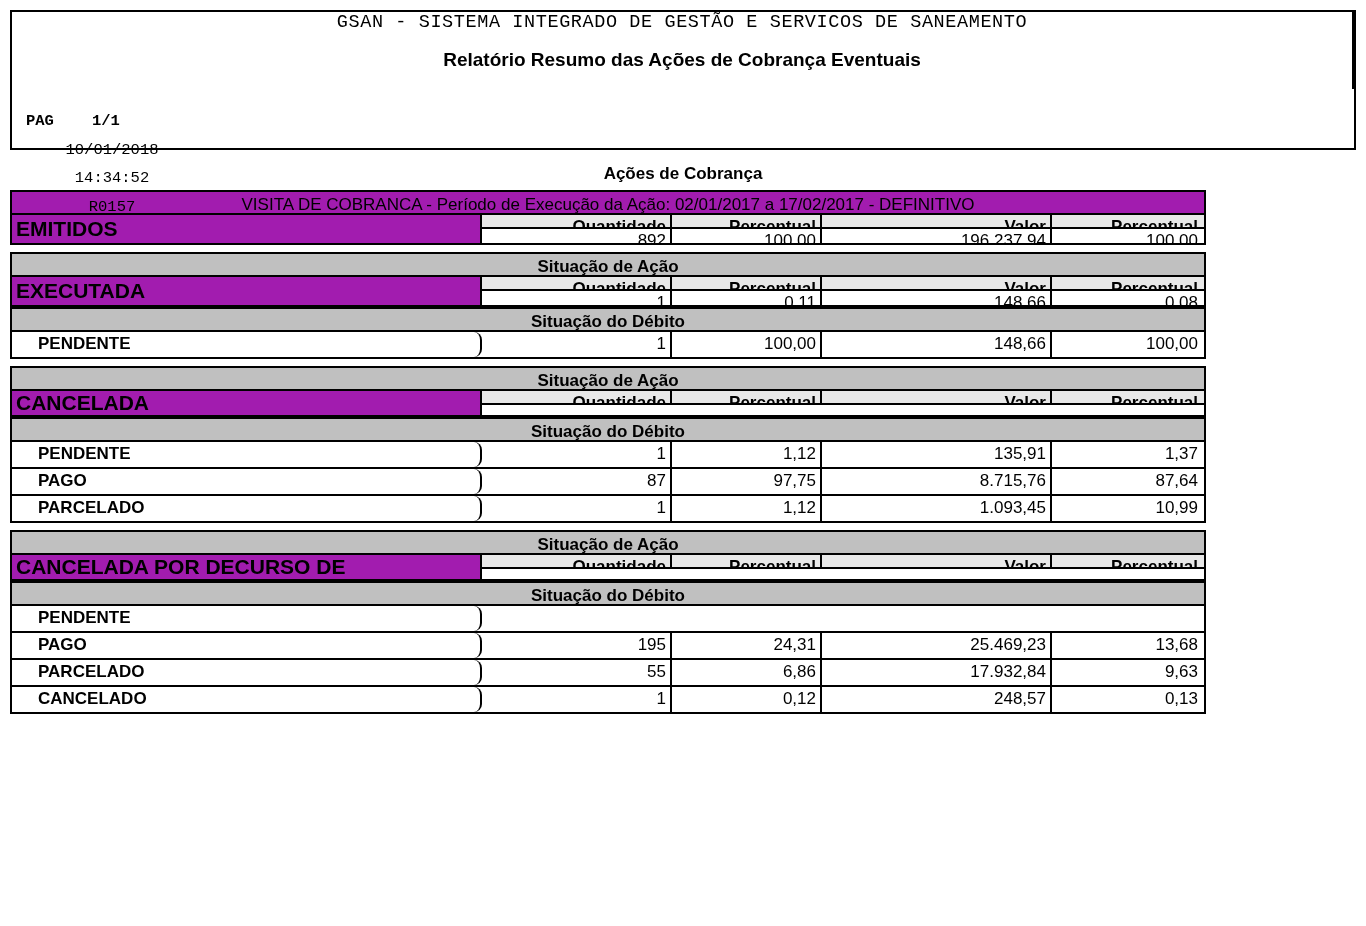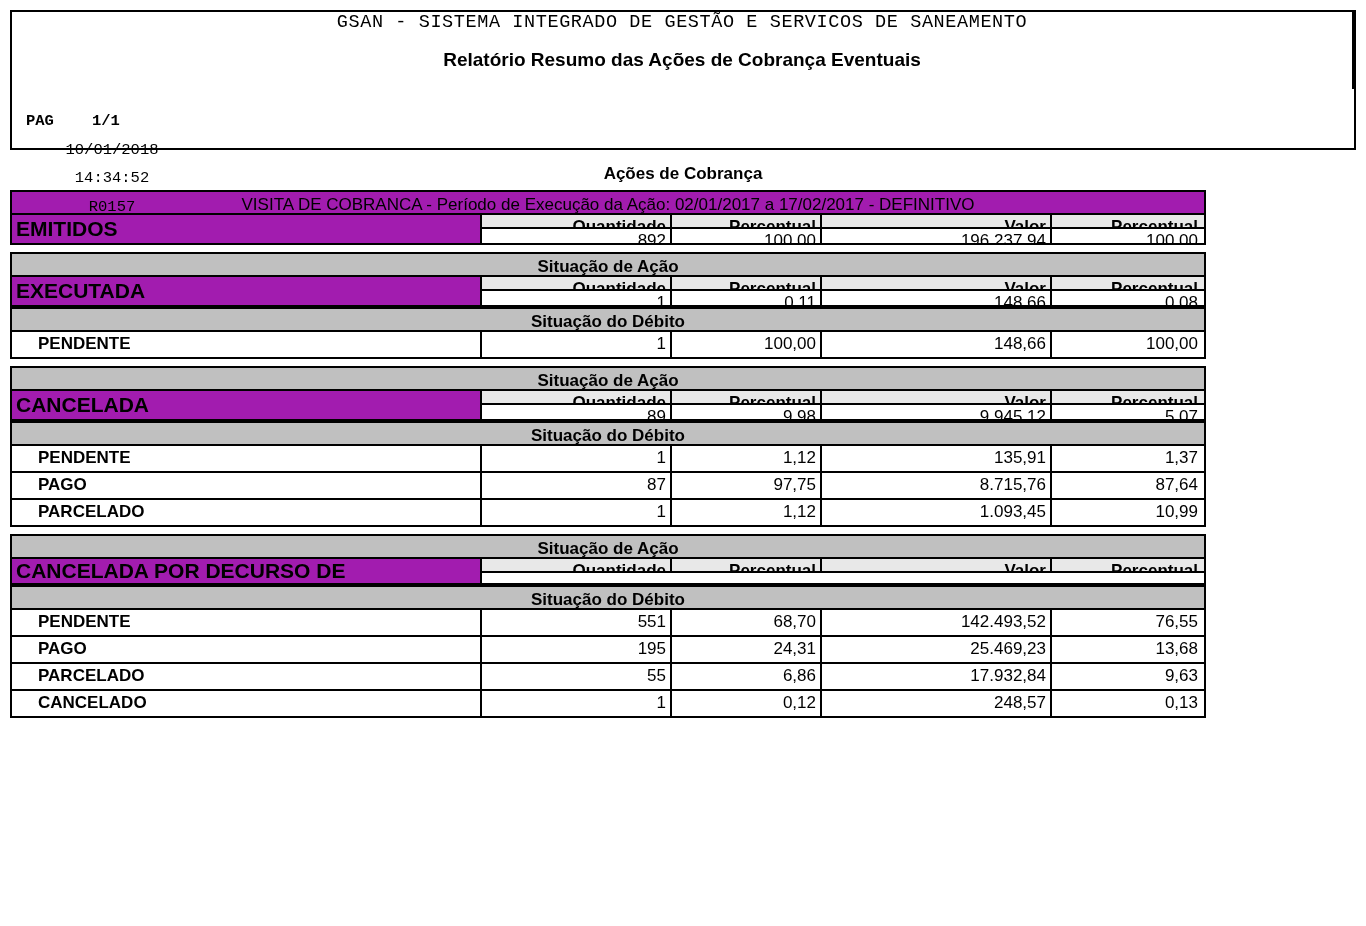--- a/index.html
+++ b/index.html
@@ -164,20 +164,21 @@
   .detail .dl {
     width: 470px;
     box-sizing: border-box;
     border-right: 2px solid #000;
     font-size: 17px;
     font-weight: bold;
     line-height: 23px;
     padding-left: 26px;
     white-space: nowrap;
     overflow: hidden;
+    border-radius: 8px;
   }
   .detail .drest {
     flex: 1;
     display: flex;
   }
   .detail .cell { line-height: 23px; }
 
   .blockgap { height: 7px; }
 </style>
 </head>
@@ -262,26 +263,20 @@
     <div class="band bold">Situação de Ação</div>
     <div class="group">
       <div class="group-label">CANCELADA</div>
       <div class="group-right">
         <div class="row head">
           <div class="cell c-qtd">Quantidade</div>
           <div class="cell c-pct1">Percentual</div>
           <div class="cell c-val">Valor</div>
           <div class="cell c-pct2">Percentual</div>
         </div>
-        <div class="row">
-          <div class="cell c-qtd">89</div>
-          <div class="cell c-pct1">9.98</div>
-          <div class="cell c-val">9.945,12</div>
-          <div class="cell c-pct2">5.07</div>
-        </div>
       </div>
     </div>
     <div class="band bold">Situação do Débito</div>
     <div class="detail">
       <div class="dl">PENDENTE</div>
       <div class="drest">
         <div class="cell c-qtd">1</div>
         <div class="cell c-pct1">1,12</div>
         <div class="cell c-val">135,91</div>
         <div class="cell c-pct2">1,37</div>
@@ -316,26 +311,20 @@
           <div class="cell c-qtd">Quantidade</div>
           <div class="cell c-pct1">Percentual</div>
           <div class="cell c-val">Valor</div>
           <div class="cell c-pct2">Percentual</div>
         </div>
       </div>
     </div>
     <div class="band bold">Situação do Débito</div>
     <div class="detail">
       <div class="dl">PENDENTE</div>
-      <div class="drest">
-        <div class="cell c-qtd">551</div>
-        <div class="cell c-pct1">68,70</div>
-        <div class="cell c-val">142.493,52</div>
-        <div class="cell c-pct2">76,55</div>
-      </div>
     </div>
     <div class="detail">
       <div class="dl">PAGO</div>
       <div class="drest">
         <div class="cell c-qtd">195</div>
         <div class="cell c-pct1">24,31</div>
         <div class="cell c-val">25.469,23</div>
         <div class="cell c-pct2">13,68</div>
       </div>
     </div>

